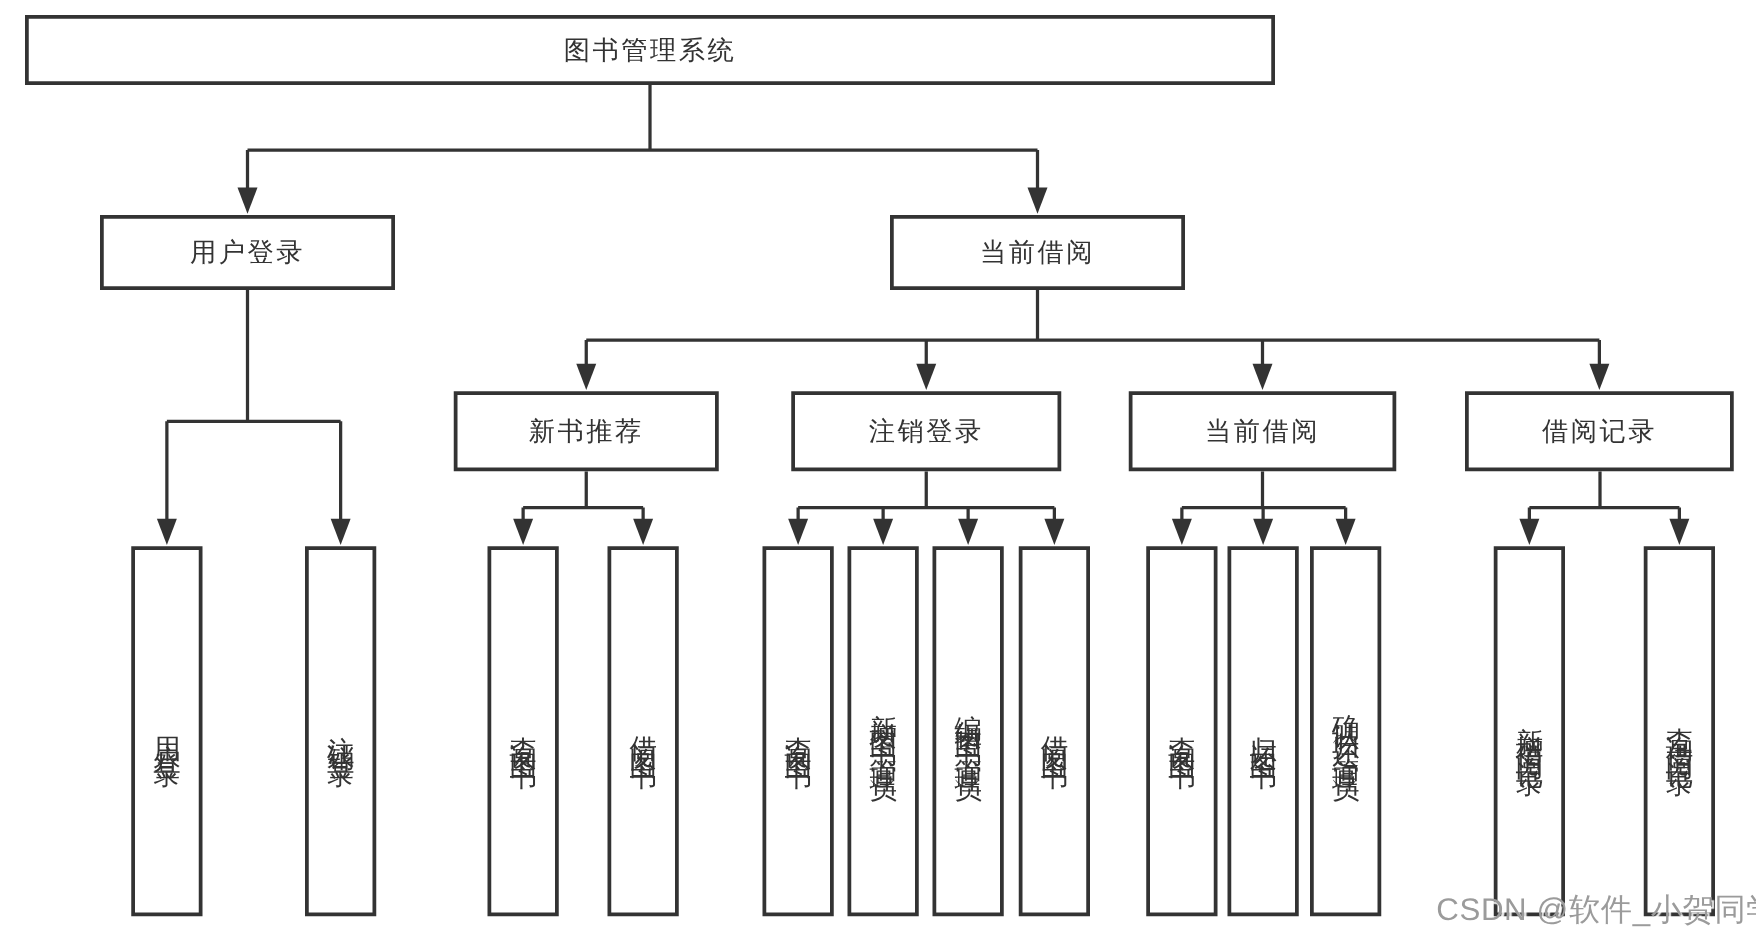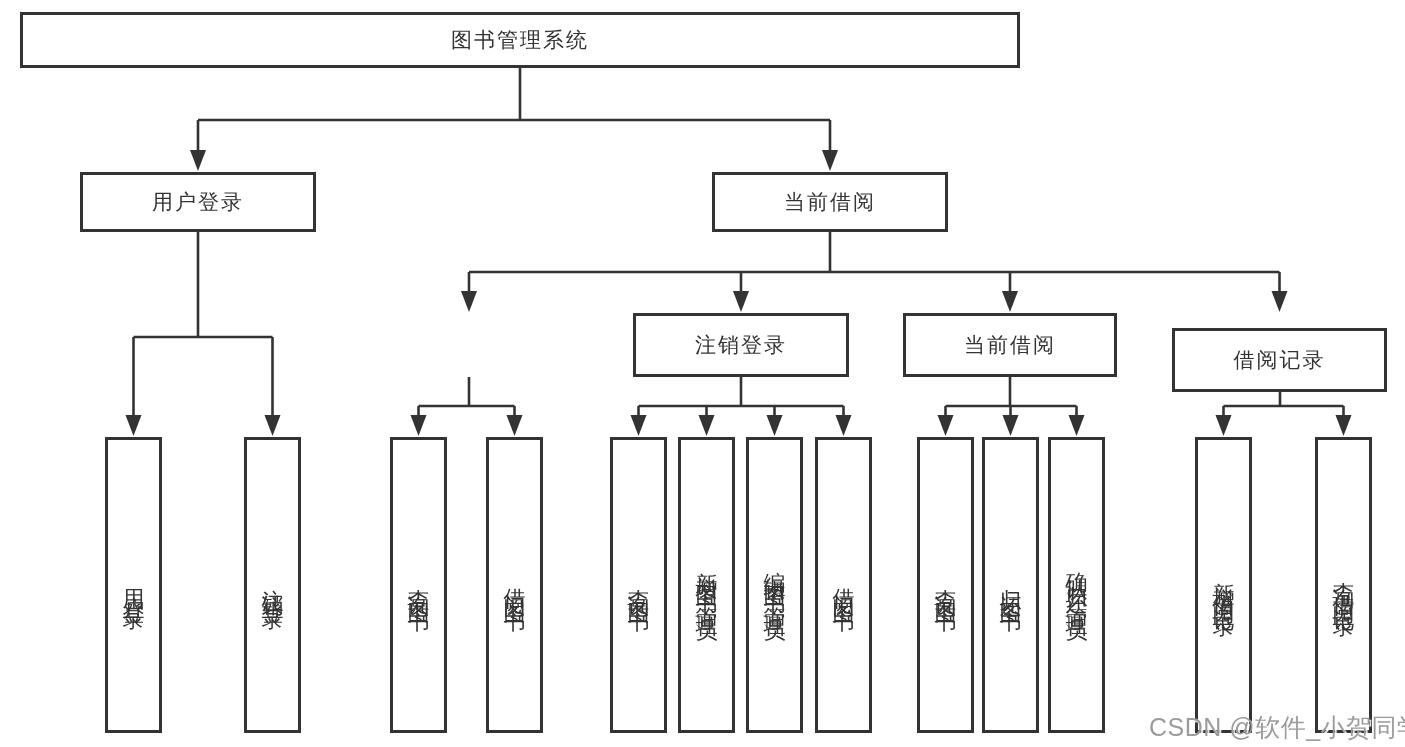--- a/index.html
+++ b/index.html
@@ -81,27 +81,30 @@
     <span class="hlabel">图书管理系统</span>
   </div>
 
   <div class="box" style="left:80px;top:172px;width:236px;height:60px;">
     <span class="hlabel">用户登录</span>
   </div>
   <div class="box" style="left:712px;top:172px;width:236px;height:60px;">
     <span class="hlabel">当前借阅</span>
   </div>
 
+  <div class="box" style="left:363px;top:313px;width:212px;height:64px;">
+    <span class="hlabel">新书推荐</span>
+  </div>
   <div class="box" style="left:633px;top:313px;width:216px;height:64px;">
     <span class="hlabel">注销登录</span>
   </div>
   <div class="box" style="left:903px;top:313px;width:214px;height:64px;">
     <span class="hlabel">当前借阅</span>
   </div>
-  <div class="box" style="left:1172px;top:313px;width:215px;height:64px;margin-top:15px;">
+  <div class="box" style="left:1172px;top:313px;width:215px;height:64px;">
     <span class="hlabel">借阅记录</span>
   </div>
 
   <div class="box leaf" style="left:105px;top:437px;width:57px;height:296px;">
     <span class="vlabel">用户登录</span>
   </div>
   <div class="box leaf" style="left:244px;top:437px;width:57px;height:296px;">
     <span class="vlabel">注销登录</span>
   </div>
 

